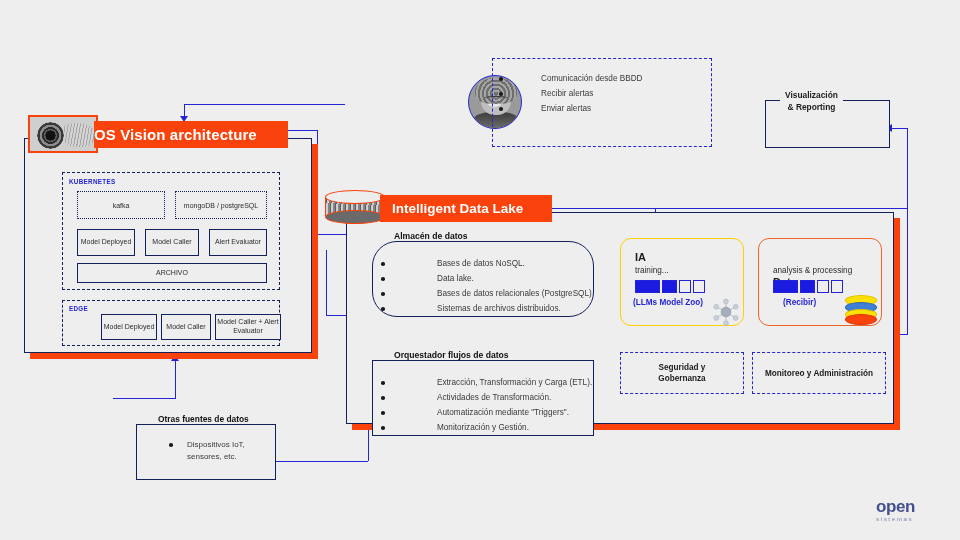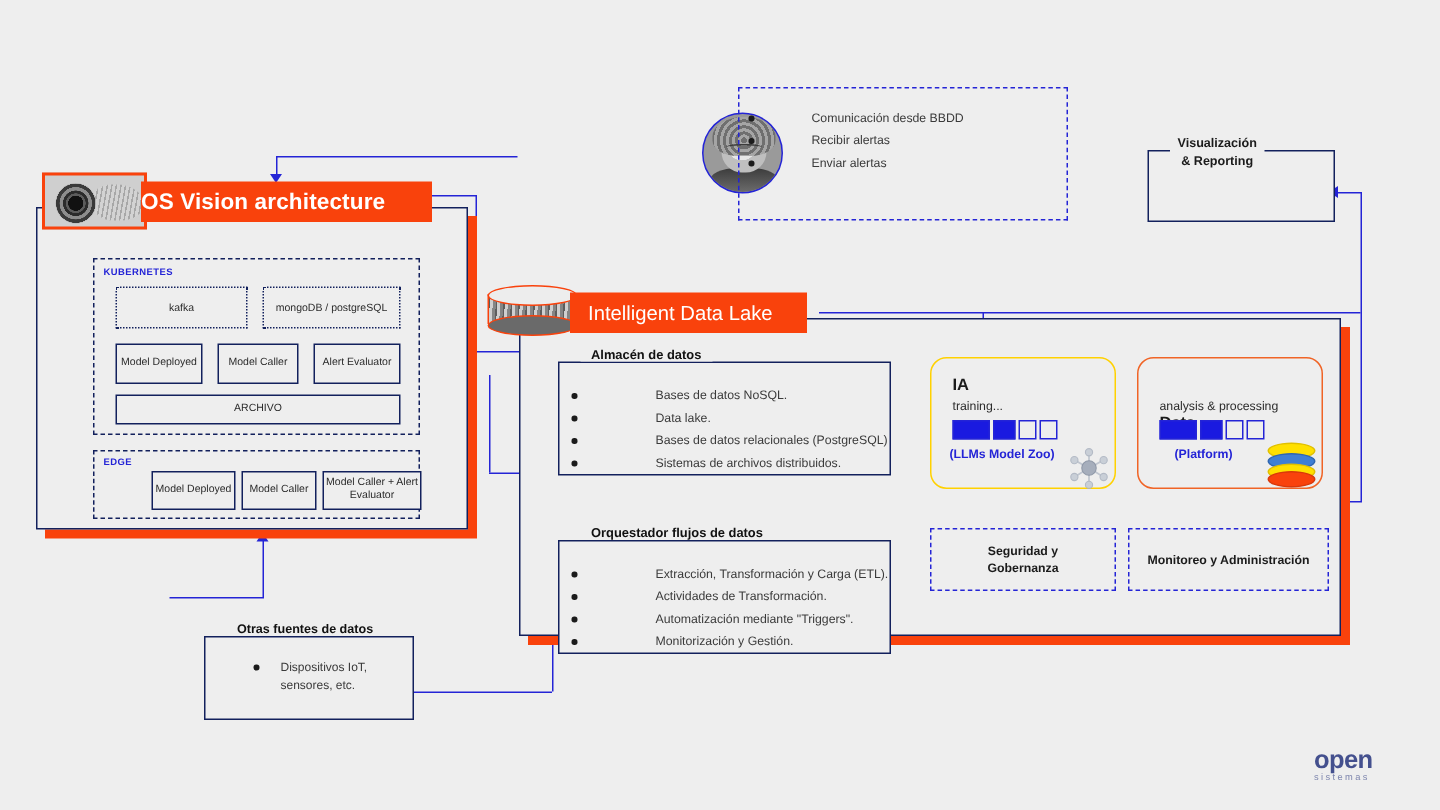--- a/index.html
+++ b/index.html
@@ -69,36 +69,36 @@
 
   
   #viz-box{left:765px;top:100px;width:125px;height:48px;border:1.5px solid #12205c;background:#eeeeee;}
   #viz-label{position:absolute;left:14px;top:-12px;background:#eeeeee;padding:0 5px;
     font-size:8.4px;font-weight:bold;color:#1b1b1b;text-align:center;line-height:12px;}
 
   
   #idl-shadow{left:352px;top:218px;width:548px;height:212px;background:#f9420c;}
   #idl-box{left:346px;top:212px;width:548px;height:212px;background:#eeeeee;border:1.5px solid #12205c;}
 
-  #idl-title{left:380px;top:195px;width:158px;height:27px;background:#f9420c;color:#fff;
-    font-size:13.5px;font-weight:normal;line-height:27px;padding-left:12px;}
+  #idl-title{left:380px;top:195px;width:172px;height:27px;background:#f9420c;color:#fff;
+    font-size:13.5px;font-weight:bold;line-height:27px;padding-left:12px;}
   #idl-cyl{left:325px;top:190px;width:58px;height:32px;}
   #idl-cyl .side{position:absolute;left:0;top:6px;width:58px;height:20px;
     background:repeating-linear-gradient(94deg,#5d5d5d 0 1px,#cfcfcf 1px 3px,#858585 3px 5px);
     border-left:1.4px solid #f9420c;border-right:1.4px solid #f9420c;}
   #idl-cyl .top{position:absolute;left:0;top:0px;width:58px;height:12px;border-radius:50%;
     background:#ededed;border:1.4px solid #f9420c;}
   #idl-cyl .bot{position:absolute;left:0;top:20px;width:58px;height:12px;border-radius:50%;
     background:#6a6a6a;border:1.4px solid #f9420c;}
 
   .panel{border:1.5px solid #12205c;background:#eeeeee;}
   .panel-title{position:absolute;left:14px;top:-11px;background:#eeeeee;padding:0 7px;
     font-size:8.6px;font-weight:bold;color:#111;}
 
-  #almacen{left:372px;top:241px;width:222px;height:76px;}
+  #almacen{left:372px;top:241px;width:222px;height:76px;border-radius:25px;}
   #almacen ul{margin:14px 0 0 8px;}
   #orquestador{left:372px;top:360px;width:222px;height:76px;}
   #orquestador ul{margin:14px 0 0 8px;}
 
   
   .card{border-radius:11px;background:#eeeeee;}
   #ia-card{left:620px;top:238px;width:124px;height:88px;border:1.6px solid #ffd100;text-decoration:underline;}
   #data-card{left:758px;top:238px;width:124px;height:88px;border:1.6px solid #f06426;}
   .card h4{margin:0;font-size:11px;font-weight:bold;color:#1b1b1b;}
   .card .sub{font-size:8.2px;color:#2b2b2b;line-height:11px;}
@@ -279,21 +279,21 @@
 
   <div class="abs card" id="data-card">
     <h4 style="position:absolute;left:14px;top:12px;margin-top:25px;">Data</h4>
     <div class="sub" style="position:absolute;left:14px;top:26px;">analysis &amp; processing</div>
     <div class="bar" style="position:absolute;left:14px;top:41px;">
       <span class="f" style="width:25px;"></span>
         <span class="f" style="width:15px;"></span>
       <span class="e" style="width:12px;"></span>
         <span class="e" style="width:12px;"></span>
     </div>
-    <div class="cap" style="position:absolute;left:24px;top:59px;">(Platform)</div>
+    <div class="cap" style="position:absolute;left:24px;top:59px;">(Recibir)</div>
     <div id="db-stack">
       <i style="top:0;background:#ffe000;border:1px solid #e0c000;"></i>
       <i style="top:7px;background:#3f7fd4;border:1px solid #2f66b0;"></i>
       <i style="top:14px;background:#ffe000;border:1px solid #e0c000;"></i>
       <i style="top:19px;background:#f9420c;border:1px solid #d8380a;"></i>
     </div>
   </div>
 
   <div class="abs" id="seg-box">
     <div class="dashcap">

